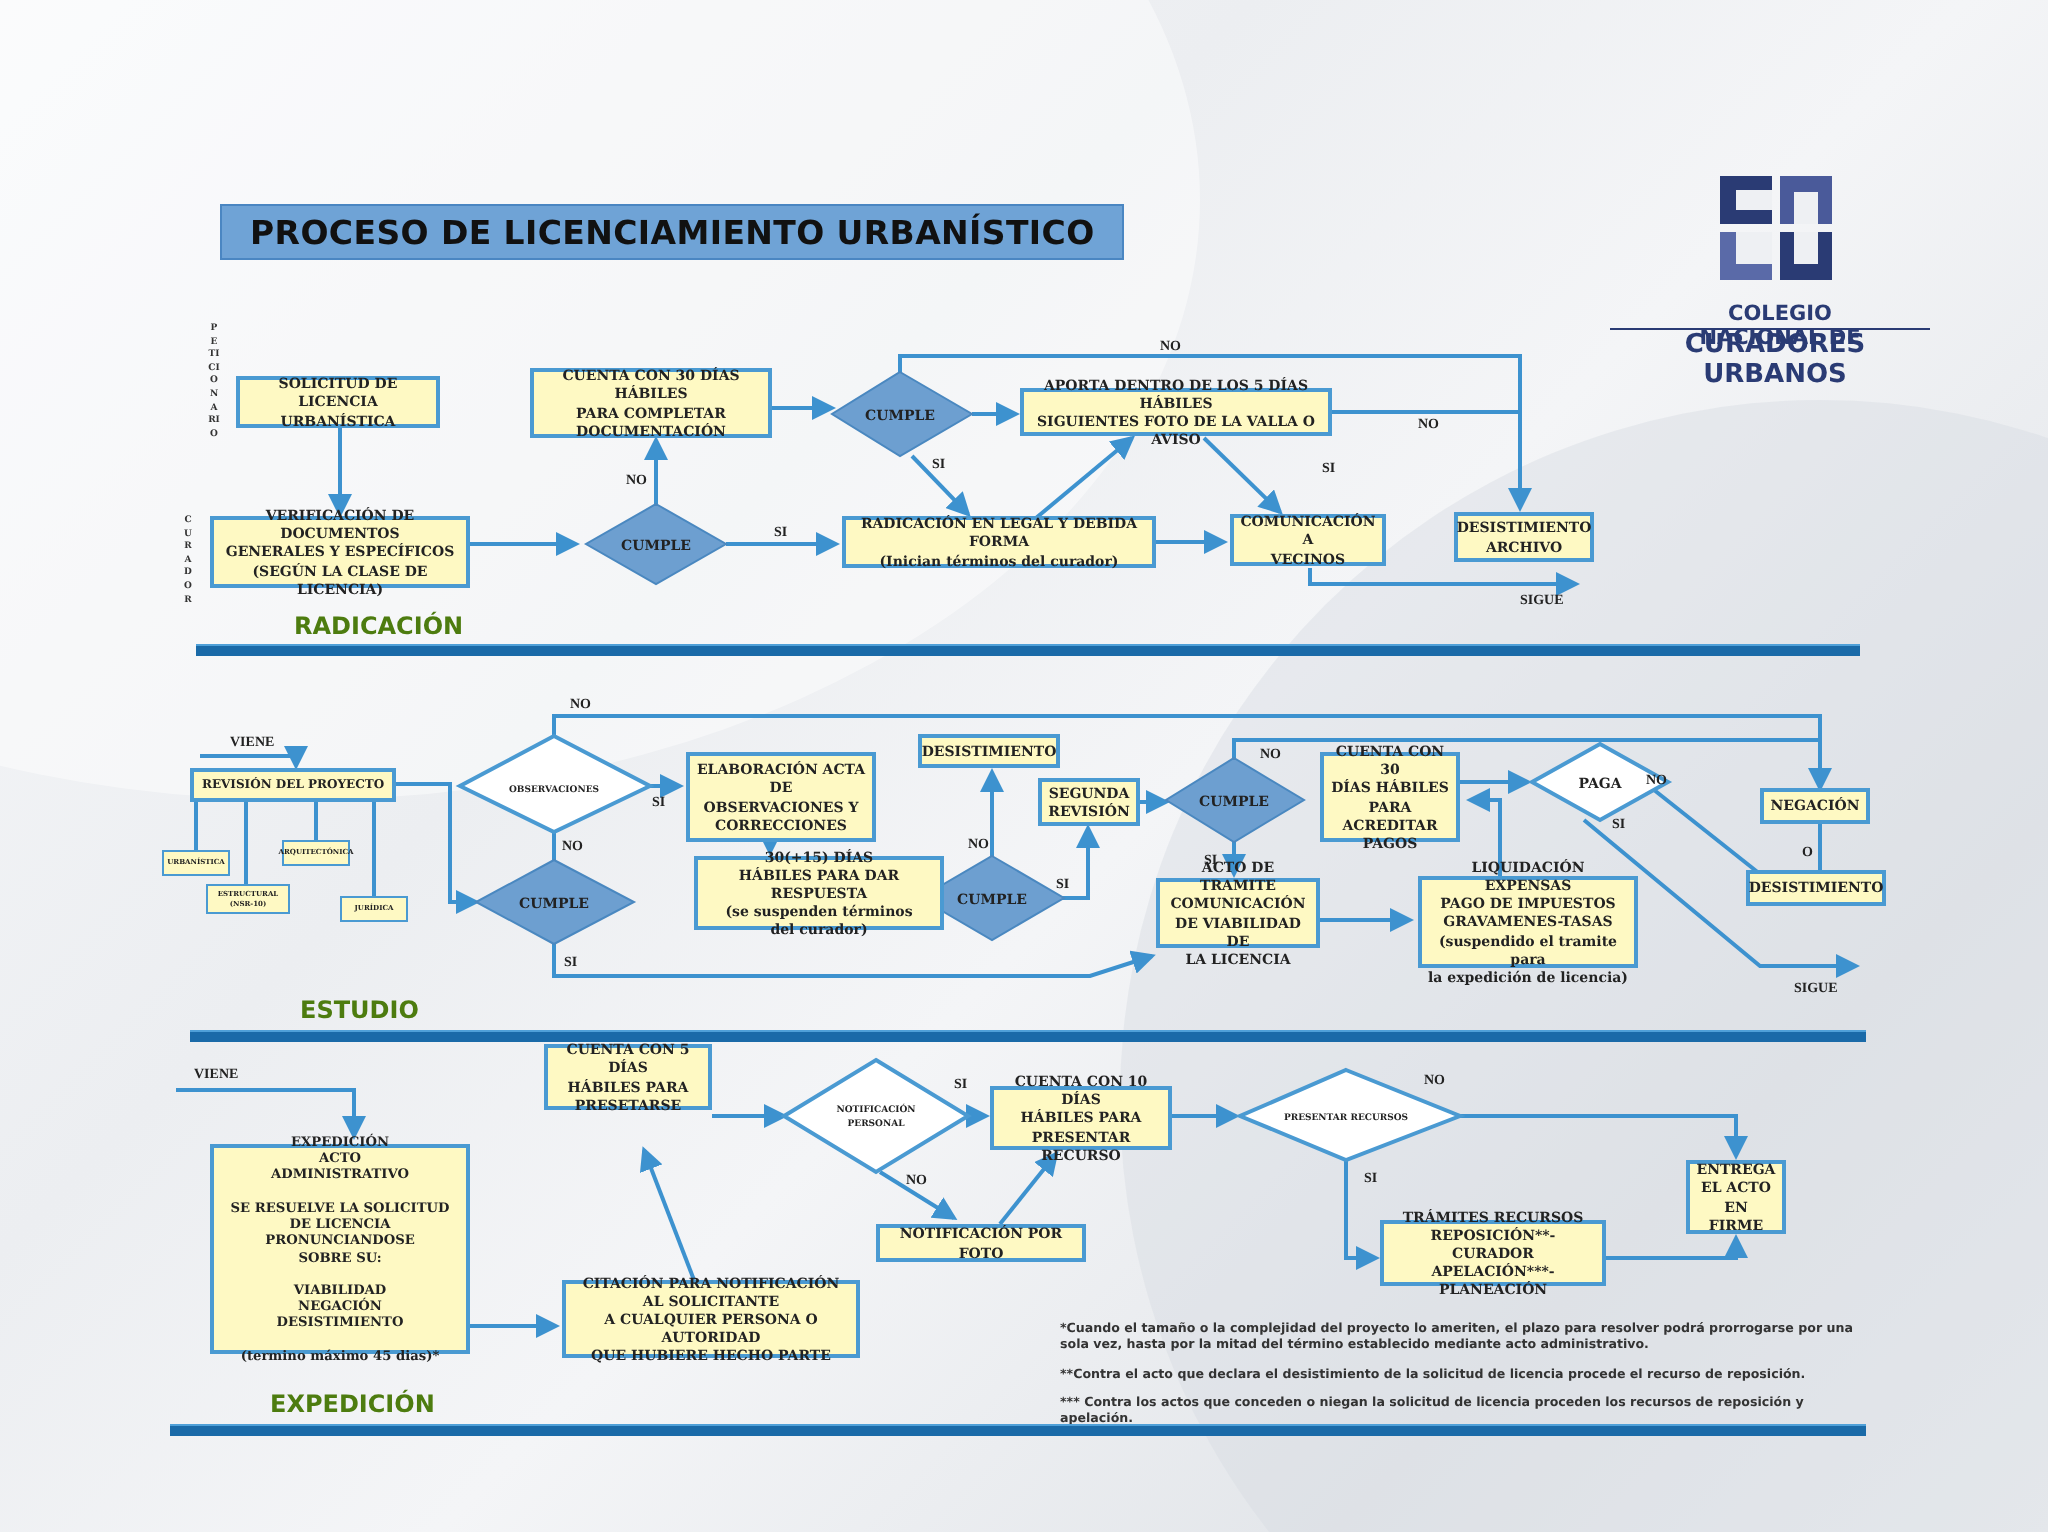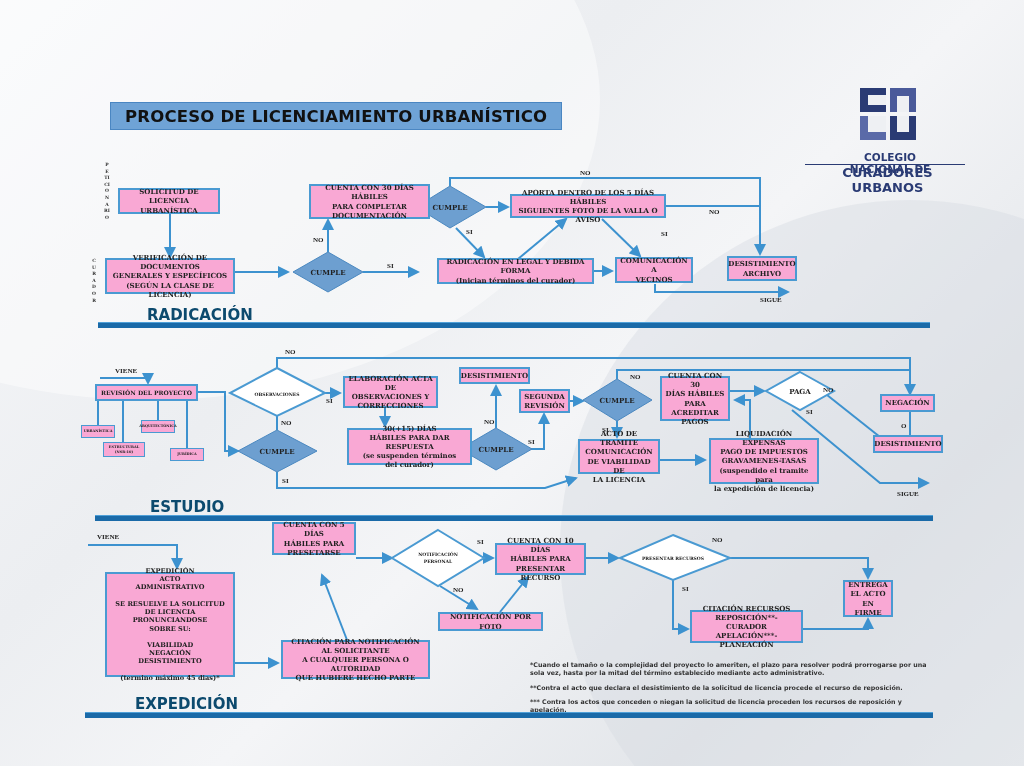--- a/index.html
+++ b/index.html
@@ -6,26 +6,26 @@
   body{width:1024px;height:766px;position:relative;overflow:hidden;
     font-family:"DejaVu Sans",sans-serif;
     background:linear-gradient(135deg,#f7f8fa 0%,#eceef1 35%,#f4f5f7 55%,#e3e6ea 80%,#eef0f2 100%);}
   .bgshape{position:absolute;border-radius:50%;pointer-events:none;}
   .title{position:absolute;left:110px;top:102px;width:452px;height:28px;background:#6fa3d6;border:1px solid #4a86c2;
     font-family:"DejaVu Sans",sans-serif;font-weight:bold;font-size:16.5px;color:#111;line-height:28px;padding-left:14px;box-sizing:border-box;letter-spacing:0.2px;}
   .logo{position:absolute;left:860px;top:88px;width:56px;height:52px;}
   .logo-text1{position:absolute;left:832px;top:151px;width:116px;text-align:center;font-size:10.5px;font-weight:bold;color:#2a3b74;}
   .logo-line{position:absolute;left:805px;top:164px;width:160px;height:1px;background:#2a3b74;}
   .logo-text2{position:absolute;left:805px;top:165px;width:165px;text-align:center;font-size:13px;font-weight:bold;color:#2a3b74;}
-  .box{position:absolute;background:#f9a8d4;border:2px solid #4a9ad2;box-sizing:border-box;
+  .box{position:absolute;background:#fef9c3;border:2px solid #4a9ad2;box-sizing:border-box;
     font-family:"DejaVu Serif",serif;font-weight:bold;font-size:7px;color:#222;text-align:center;
     display:flex;align-items:center;justify-content:center;line-height:1.3;padding:1px 3px;white-space:pre-line;}
   .box.tiny{font-size:3.5px;border-width:1.5px;}
   .lbl{position:absolute;font-family:Liberation Serif, serif;font-weight:bold;font-size:7px;color:#222;white-space:nowrap;}
-  .section{position:absolute;font-family:"DejaVu Sans",sans-serif;font-weight:bold;font-size:15px;color:#0c4a6e;}
+  .section{position:absolute;font-family:"DejaVu Sans",sans-serif;font-weight:bold;font-size:12px;color:#4d7c0f;}
   .bar{position:absolute;height:5px;background:#1a6aa8;border-top:1px solid #4fa0d8;}
   .vert{position:absolute;font-family:"DejaVu Serif",serif;font-weight:bold;font-size:4.5px;color:#333;width:6px;text-align:center;line-height:6.6px;word-break:break-all;}
   .note{position:absolute;left:530px;font-family:"DejaVu Sans",sans-serif;font-weight:bold;font-size:6.3px;color:#333;line-height:1.3;width:410px;}
   svg.flow{position:absolute;left:0;top:0;}
   .dtext{font-family:"DejaVu Serif",serif;font-weight:bold;font-size:7px;fill:#222;}
 </style>
 </head>
 <body>
 
 <div class="bgshape" style="left:-300px;top:-200px;width:900px;height:600px;background:rgba(255,255,255,0.45);"></div>
@@ -132,24 +132,24 @@
 </svg>
 
 <div class="vert" style="left:104px;top:162px;">PETICIONARIO</div>
 <div class="vert" style="left:91px;top:258px;">CURADOR</div>
 
 <div class="box" style="left:118px;top:188px;width:102px;height:26px;">SOLICITUD DE LICENCIA
 URBANÍSTICA</div>
 <div class="box" style="left:105px;top:258px;width:130px;height:36px;">VERIFICACIÓN DE DOCUMENTOS
 GENERALES Y ESPECÍFICOS
 (SEGÚN LA CLASE DE LICENCIA)</div>
-<div class="box" style="left:265px;top:184px;width:121px;height:35px;margin-left:44px;">CUENTA CON 30 DÍAS HÁBILES
+<div class="box" style="left:265px;top:184px;width:121px;height:35px;">CUENTA CON 30 DÍAS HÁBILES
 PARA COMPLETAR
 DOCUMENTACIÓN</div>
-<div class="box" style="left:421px;top:258px;width:157px;height:26px;margin-left:16px;">RADICACIÓN EN LEGAL Y DEBIDA FORMA
+<div class="box" style="left:421px;top:258px;width:157px;height:26px;">RADICACIÓN EN LEGAL Y DEBIDA FORMA
 (Inician términos del curador)</div>
 <div class="box" style="left:510px;top:194px;width:156px;height:24px;">APORTA DENTRO DE LOS 5 DÍAS HÁBILES
 SIGUIENTES FOTO DE LA VALLA O AVISO</div>
 <div class="box" style="left:615px;top:257px;width:78px;height:26px;">COMUNICACIÓN A
 VECINOS</div>
 <div class="box" style="left:727px;top:256px;width:70px;height:25px;">DESISTIMIENTO
 ARCHIVO</div>
 
 <div class="lbl" style="left:313px;top:236px;">NO</div>
 <div class="lbl" style="left:387px;top:262px;">SI</div>
@@ -163,21 +163,21 @@
 <div class="bar" style="left:98px;top:322px;width:832px;"></div>
 
 <div class="lbl" style="left:115px;top:367px;">VIENE</div>
 <div class="box" style="left:95px;top:384px;width:103px;height:17px;font-size:6px;">REVISIÓN DEL PROYECTO</div>
 <div class="box tiny" style="left:81px;top:425px;width:34px;height:13px;">URBANÍSTICA</div>
 <div class="box tiny" style="left:103px;top:442px;width:42px;height:15px;">ESTRUCTURAL
 (NSR-10)</div>
 <div class="box tiny" style="left:141px;top:420px;width:34px;height:13px;">ARQUITECTÓNICA</div>
 <div class="box tiny" style="left:170px;top:448px;width:34px;height:13px;">JURÍDICA</div>
 
-<div class="box" style="left:343px;top:376px;width:95px;height:32px;">ELABORACIÓN ACTA DE
+<div class="box" style="left:343px;top:376px;width:95px;height:45px;">ELABORACIÓN ACTA DE
 OBSERVACIONES Y
 CORRECCIONES</div>
 <div class="box" style="left:328px;top:428px;width:125px;height:37px;margin-left:19px;">30(+15) DÍAS
 HÁBILES PARA DAR RESPUESTA
 (se suspenden términos
 del curador)</div>
 <div class="box" style="left:459px;top:367px;width:71px;height:17px;">DESISTIMIENTO</div>
 <div class="box" style="left:519px;top:389px;width:51px;height:24px;">SEGUNDA
 REVISIÓN</div>
 <div class="box" style="left:578px;top:439px;width:82px;height:35px;">ACTO DE TRAMITE
@@ -231,21 +231,21 @@
 AL SOLICITANTE
 A CUALQUIER PERSONA O AUTORIDAD
 QUE HUBIERE HECHO PARTE</div>
 <div class="box" style="left:272px;top:522px;width:84px;height:33px;">CUENTA CON 5 DÍAS
 HÁBILES PARA
 PRESETARSE</div>
 <div class="box" style="left:495px;top:543px;width:91px;height:32px;">CUENTA CON 10 DÍAS
 HÁBILES PARA
 PRESENTAR RECURSO</div>
 <div class="box" style="left:438px;top:612px;width:105px;height:19px;">NOTIFICACIÓN POR FOTO</div>
-<div class="box" style="left:690px;top:610px;width:113px;height:33px;">CITACIÓN RECURSOS
+<div class="box" style="left:690px;top:610px;width:113px;height:33px;">TRÁMITES RECURSOS
 REPOSICIÓN**-CURADOR
 APELACIÓN***-PLANEACIÓN</div>
 <div class="box" style="left:843px;top:580px;width:50px;height:37px;">ENTREGA
 EL ACTO
 EN FIRME</div>
 
 <div class="lbl" style="left:477px;top:538px;">SI</div>
 <div class="lbl" style="left:453px;top:586px;">NO</div>
 <div class="lbl" style="left:712px;top:536px;">NO</div>
 <div class="lbl" style="left:682px;top:585px;">SI</div>

